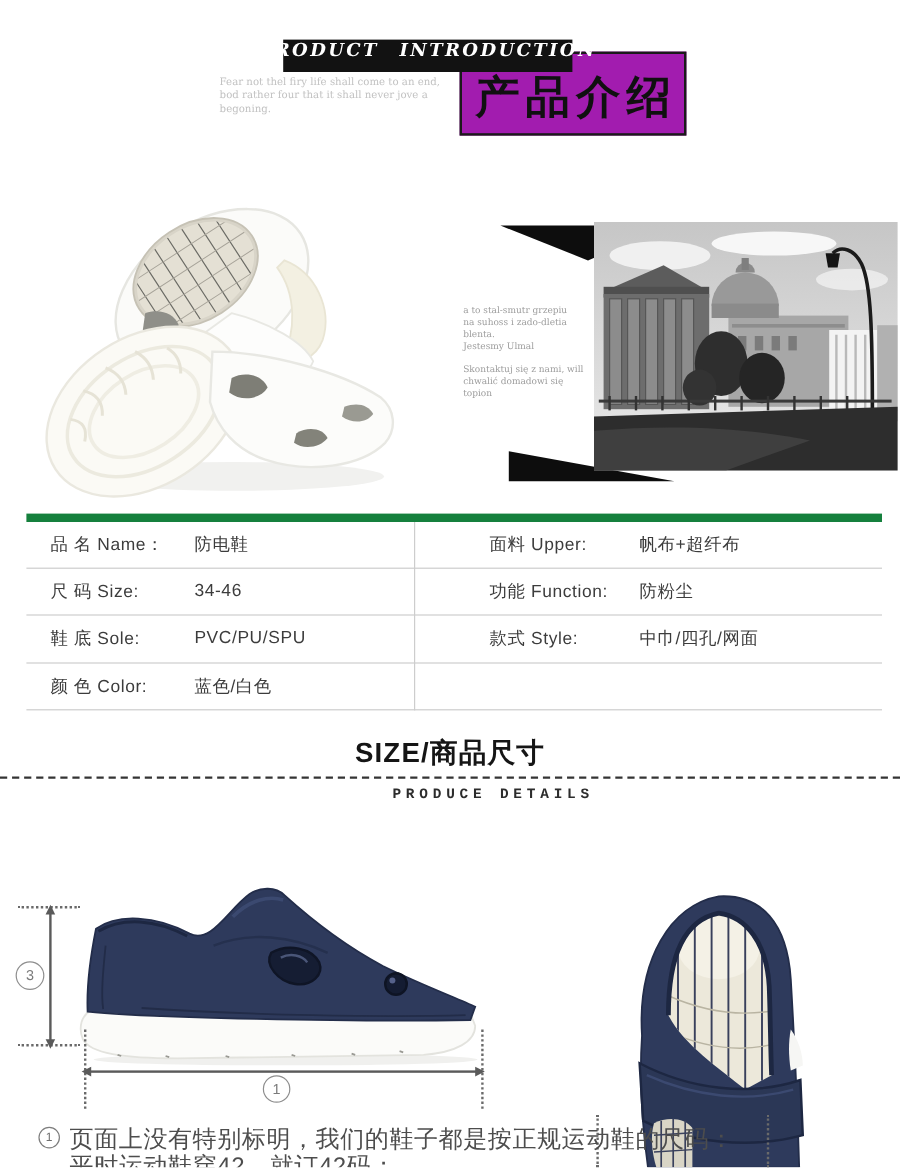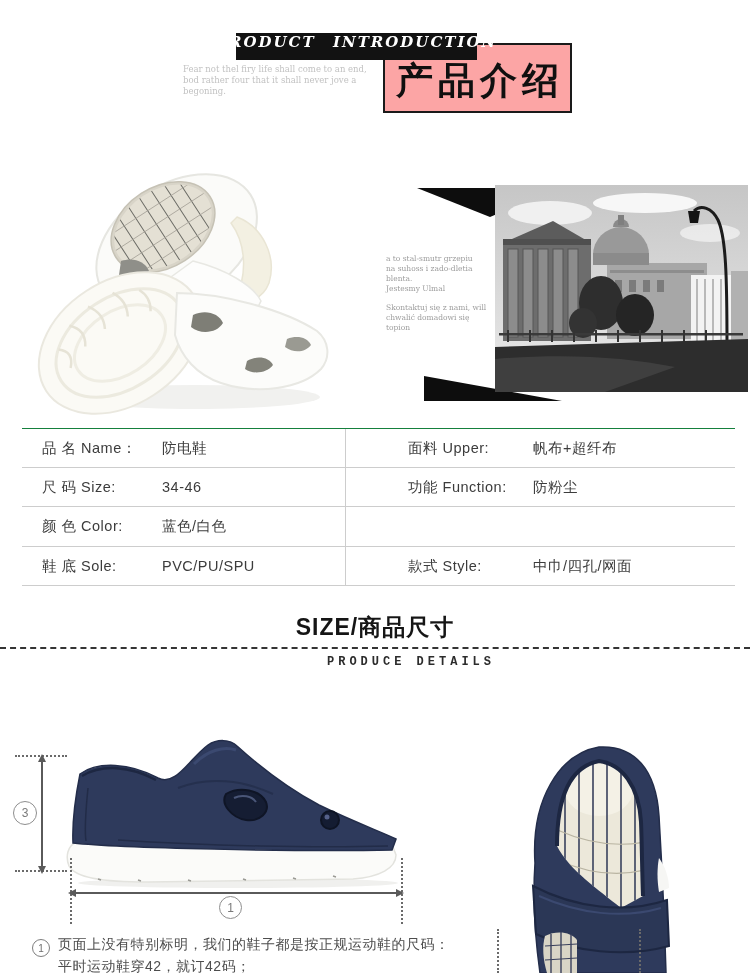--- a/index.html
+++ b/index.html
@@ -11,21 +11,21 @@
   .abs{position:absolute;}
 
   
   .banner{
     left:236px;top:33px;width:241px;height:27px;background:#121212;z-index:3;
     display:flex;align-items:flex-start;justify-content:center;
     color:#fff;font-family:"DejaVu Serif",serif;font-style:italic;
     font-size:15px;font-weight:bold;letter-spacing:2px;word-spacing:10px;white-space:nowrap;
   }
   .title-box{
-    left:383px;top:43px;width:185px;height:60px;background:#fca5a5;
+    left:383px;top:43px;width:185px;height:60px;background:#a21caf;
     border:2px solid #1a1a1a;z-index:2;
     display:flex;align-items:center;justify-content:center;padding-top:6px;box-sizing:content-box;
   }
   .title-box span{
     font-size:37px;font-weight:bold;color:#101010;letter-spacing:5px;margin-right:-5px;white-space:nowrap;
   }
   .tagline{
     left:183px;top:64px;width:196px;text-align:left;
     font-family:"DejaVu Serif",serif;font-size:8.5px;line-height:11px;color:#c2c2c2;
   }
@@ -34,21 +34,21 @@
   .book{left:378px;top:170px;width:372px;height:235px;}
   .book svg{position:absolute;left:0;top:0;}
   .book-caption{
     position:absolute;left:8px;top:84px;width:104px;
     font-family:"DejaVu Serif",serif;font-size:7.5px;line-height:10px;color:#9d9d9d;
   }
   .book-caption .gap{height:9px;}
 
   
   .spec-table{
-    left:22px;top:428px;width:713px;border-top:1px solid #15803d;
+    left:22px;top:428px;width:713px;border-top:7px solid #15803d;
   }
   .spec-row{position:relative;height:38.2px;border-bottom:1px solid #cdcdcd;}
   .spec-row span{
     position:absolute;top:50%;transform:translateY(-50%);
     font-size:14.5px;color:#3c3c3c;letter-spacing:0.5px;white-space:nowrap;
   }
   .sl-label{left:20px;}  .sl-value{left:140px;}
   .sr-label{left:386px;} .sr-value{left:511px;}
   .spec-divider{position:absolute;left:323px;top:0;bottom:0;width:1px;background:#cdcdcd;}
 
@@ -83,21 +83,21 @@
   .ah-right{left:396px;top:889px;border-top:4px solid transparent;border-bottom:4px solid transparent;border-left:8px solid #5a5a5a;}
   .circ{
     border:1px solid #8e8e8e;border-radius:50%;background:#fff;color:#7a7a7a;
     display:flex;align-items:center;justify-content:center;font-size:12px;
   }
   .circ-3{left:13px;top:801px;width:22px;height:22px;}
   .circ-1{left:219px;top:896px;width:21px;height:21px;}
 
   
   .note-circ{left:32px;top:939px;width:16px;height:16px;font-size:10px;color:#6e6e6e;border-color:#7e7e7e;}
-  .note-line{left:58px;font-size:14px;color:#4d4d4d;letter-spacing:0.5px;white-space:nowrap;}
+  .note-line{left:58px;font-size:20px;color:#4d4d4d;letter-spacing:0.5px;white-space:nowrap;}
   .note-1{top:936px;}
   .note-2{top:958px;}
 </style>
 </head>
 <body>
 
 <div class="page">
 
   <div class="abs banner">
     <span>PRODUCT INTRODUCTION</span>
@@ -247,28 +247,28 @@
       <span class="sr-label">面料 Upper:</span>
       <span class="sr-value">帆布+超纤布</span>
     </div>
     <div class="spec-row">
       <span class="sl-label">尺 码 Size:</span>
       <span class="sl-value">34-46</span>
       <span class="sr-label">功能 Function:</span>
       <span class="sr-value">防粉尘</span>
     </div>
     <div class="spec-row">
-      <span class="sl-label">颜 色 Color:</span>
-      <span class="sl-value">蓝色/白色</span>
-    </div>
-    <div class="spec-row">
       <span class="sl-label">鞋 底 Sole:</span>
       <span class="sl-value">PVC/PU/SPU</span>
       <span class="sr-label">款式 Style:</span>
       <span class="sr-value">中巾/四孔/网面</span>
+    </div>
+    <div class="spec-row">
+      <span class="sl-label">颜 色 Color:</span>
+      <span class="sl-value">蓝色/白色</span>
     </div>
   </div>
 
   <div class="abs size-title">SIZE/商品尺寸</div>
   <div class="abs size-dash"></div>
   <div class="abs size-sub">PRODUCE DETAILS</div>
 
   <svg class="abs" style="left:58px;top:736px;" width="350" height="152" viewBox="0 0 350 152">
 
     <ellipse cx="180" cy="147" rx="160" ry="5" fill="#f0f0ee"></ellipse>

